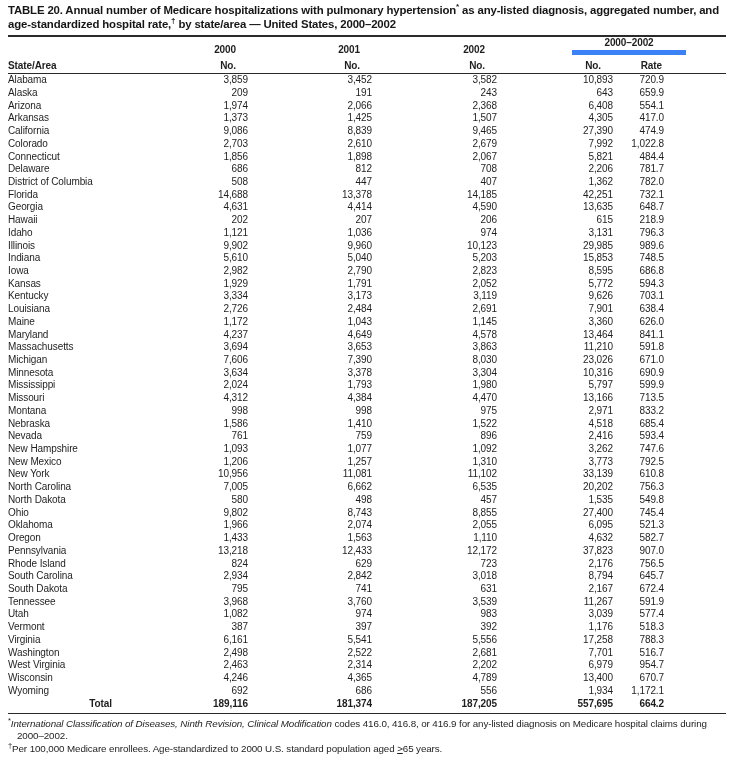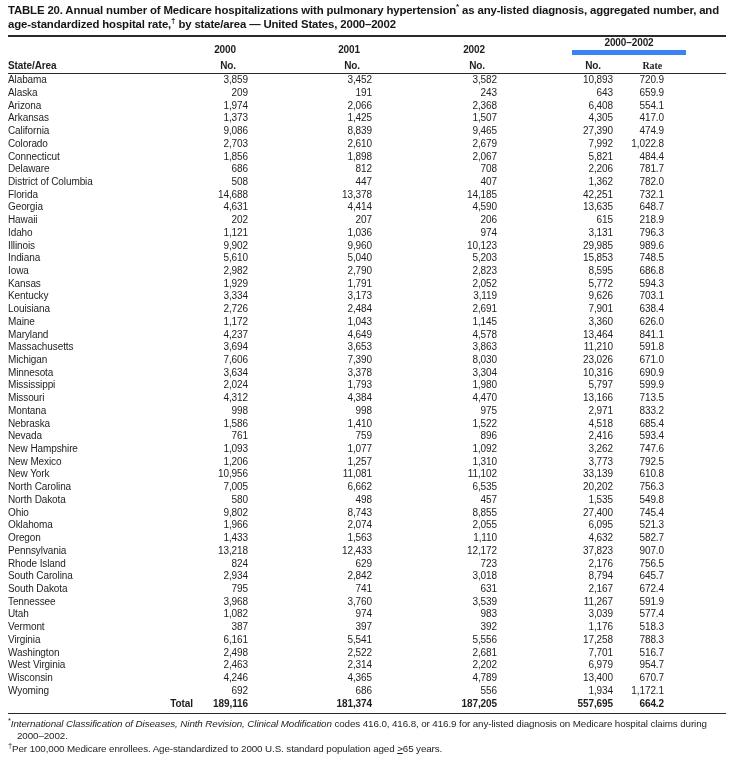--- a/index.html
+++ b/index.html
@@ -52,21 +52,21 @@
     border-bottom: 1px solid #2a2a2a;
     padding-bottom: 2px;
   }
   .h-left { text-align: left; }
   .num { text-align: right; }
   
   th.h2000 { text-align: right; padding-right: 17px; }
   th.h2001 { text-align: right; padding-right: 18px; }
   th.h2002 { text-align: right; padding-right: 18px; }
   th.hno   { text-align: right; padding-right: 20px; }
-  th.hrate { text-align: right; padding-right: 64px; font-family: Liberation Serif, serif; }
+  th.hrate { text-align: right; padding-right: 64px; }
   
   td.p2000 { padding-right: 5px; }
   td.p2001 { padding-right: 6px; }
   td.p2002 { padding-right: 6px; }
   td.pno   { padding-right: 8px; }
   td.prate { padding-right: 62px; }
   .range-inner {
     display: block;
     margin-left: 69px;
     width: 114px;
@@ -79,21 +79,21 @@
     vertical-align: bottom;
   }
   tbody td.state { text-align: left; }
   tfoot td {
     font-weight: bold;
     line-height: 13.4px;
     border-bottom: 1.5px solid #2a2a2a;
     padding-bottom: 2px;
     vertical-align: bottom;
   }
-  tfoot td.state { text-align: right; margin-top: 22px; }
+  tfoot td.state { text-align: center; margin-top: 22px; }
   .footnotes {
     margin-top: 4px;
     width: 722px;
   }
   .footnote {
     margin: 0;
     font-size: 9.8px;
     line-height: 12.4px;
     letter-spacing: -0.1px;
     padding-left: 9px;

